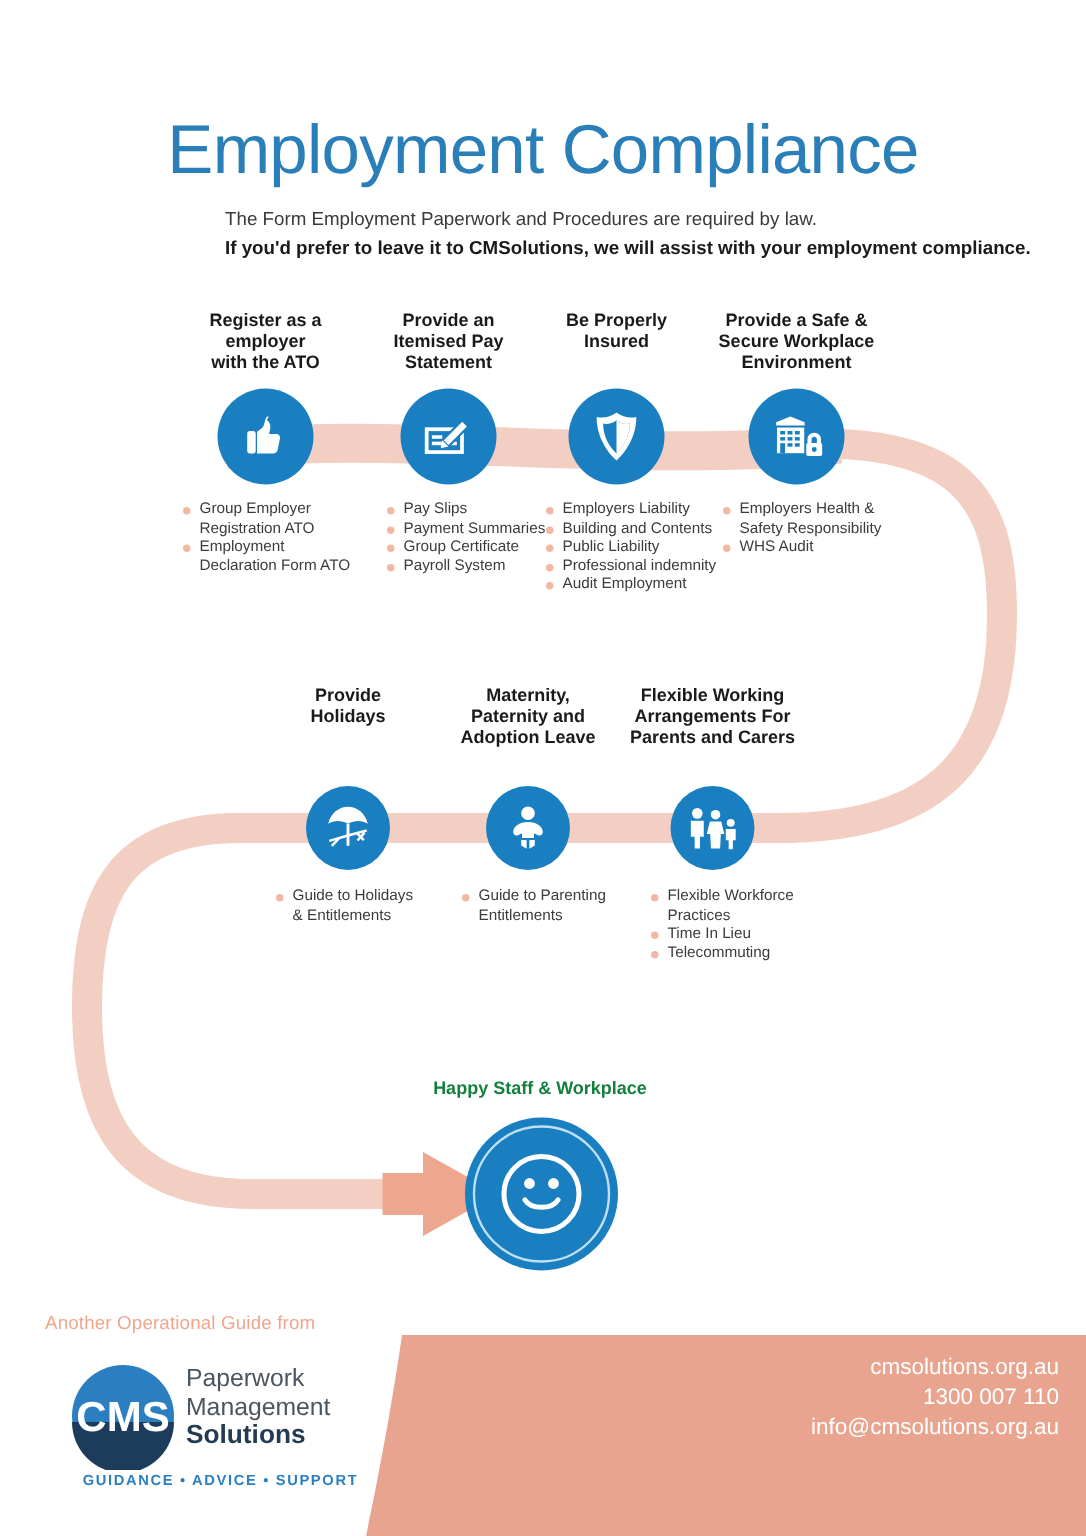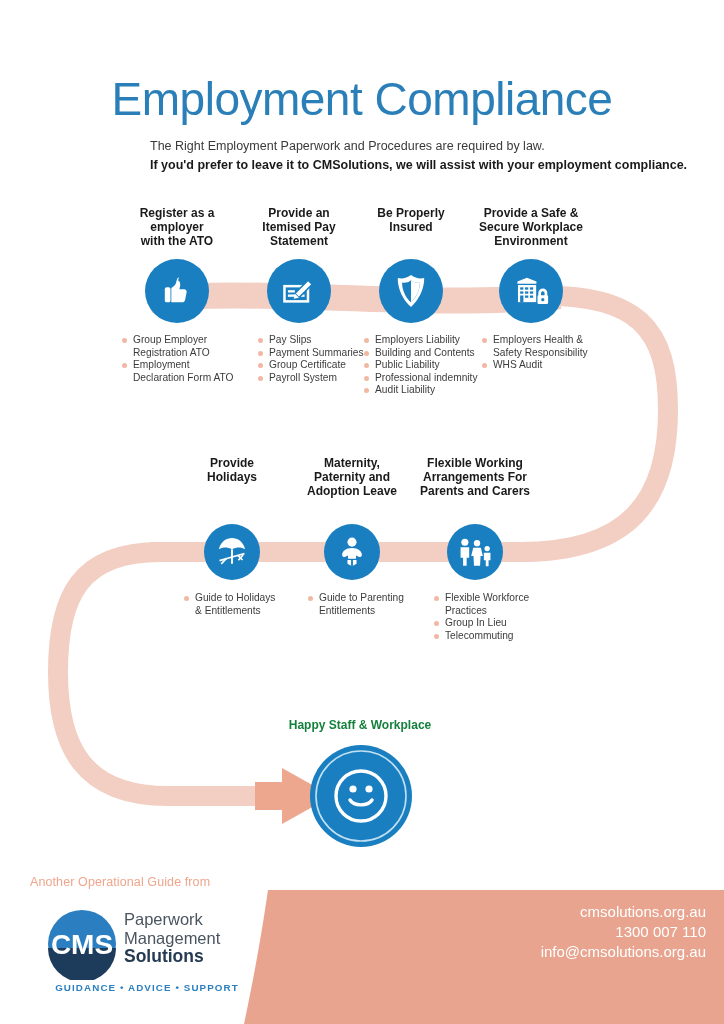--- a/index.html
+++ b/index.html
@@ -105,21 +105,21 @@
 
     <path d="M530,552 L 150,552" stroke="#f2cfc2" stroke-width="20" fill="none"></path>
 
     <path d="M160,552 C 80,552 58,596 58,672 C 58,748 84,796 168,796 L 286,796" stroke="#f2cfc2" stroke-width="20" fill="none"></path>
 
     <polygon points="282,768 282,824 332,796" fill="#eda78f"></polygon>
     <rect x="255" y="782" width="35" height="28" fill="#eda78f"></rect>
   </svg>
 
   <div id="page-title">Employment Compliance</div>
-  <div id="subtitle-1">The Right Employment Paperwork and Procedures are required by law.</div>
+  <div id="subtitle-1">The Form Employment Paperwork and Procedures are required by law.</div>
   <div id="subtitle-2">If you'd prefer to leave it to CMSolutions, we will assist with your employment compliance.</div>
 
   <div class="step" style="left:118px;top:206px;width:118px;">
     <div class="step-title" style="top:0;">Register as a<br>employer<br>with the ATO</div>
     <div class="circle" style="left:27px;top:53px;width:64px;height:64px;">
       <svg width="34" height="34" viewBox="0 0 24 24" fill="#ffffff">
         <path d="M13.5 2.5c-.9 0-1.4.8-1.6 1.6l-.6 2.3c-.2.8-.7 1.5-1.4 2L8 9.8V20h7.6c1 0 1.9-.7 2.1-1.7l1.1-5.4c.2-1.1-.6-2.1-1.7-2.1h-3.4l.5-2.4c.2-1.1.1-2.3-.7-3.4-.2-.3-.5-.5-.9-.5z"></path>
         <rect x="3.4" y="9.4" width="4" height="10.6" rx="1.3"></rect>
       </svg>
     </div>
@@ -155,21 +155,21 @@
         <path d="M12 1.5 C 9 4 5 4.2 2.5 3.6 C 2.5 3.6 1.6 15 12 24.5 C 22.4 15 21.5 3.6 21.5 3.6 C 19 4.2 15 4 12 1.5 Z"></path>
         <path d="M12 5.2 C 10 7 7.2 7.2 5.6 6.8 C 5.6 6.8 5 14.6 12 21.2 C 19 14.6 18.4 6.8 18.4 6.8 C 16.8 7.2 14 7 12 5.2 Z" fill="#1a7fc1"></path>
         <path d="M12 5.2 C 13.6 6.8 16 7.1 18.4 6.8 C 18.4 6.8 19 14.6 12 21.2 Z" fill="#ffffff"></path>
       </svg>
     </div>
     <div class="bullets" style="left:12px;top:128px;width:118px;">
       <div class="bullet">Employers Liability</div>
       <div class="bullet">Building and Contents</div>
       <div class="bullet">Public Liability</div>
       <div class="bullet">Professional indemnity</div>
-      <div class="bullet">Audit Liability</div>
+      <div class="bullet">Audit Employment</div>
     </div>
   </div>
 
   <div class="step" style="left:470px;top:206px;width:122px;">
     <div class="step-title" style="top:0;">Provide a Safe &amp;<br>Secure Workplace<br>Environment</div>
     <div class="circle" style="left:29px;top:53px;width:64px;height:64px;">
       <svg width="38" height="34" viewBox="0 0 28 24" fill="#ffffff">
         <path d="M4 5 L 11 2.2 L 18 5 L 18 6.6 L 4 6.6 Z"></path>
         <rect x="4.4" y="7.6" width="13.4" height="12.6"></rect>
         <rect x="6" y="9.3" width="2.4" height="1.7" fill="#1a7fc1"></rect>
@@ -232,21 +232,21 @@
         <circle cx="7" cy="4.3" r="2.8"></circle>
         <path d="M3.6 8.2 h6.8 v8.4 h-2 v6.2 h-2.8 v-6.2 h-2 z"></path>
         <circle cx="16.6" cy="5" r="2.5"></circle>
         <path d="M13.6 8.6 h6 l1.6 6.6 h-1.8 l-0.4 7.6 h-4.8 l-0.4 -7.6 h-1.8 z"></path>
         <circle cx="24.6" cy="9.3" r="2.1"></circle>
         <path d="M22 12.5 h5.2 v6 h-1.5 v4.7 h-2.2 v-4.7 h-1.5 z"></path>
       </svg>
     </div>
     <div class="bullets" style="left:22px;top:136px;width:110px;">
       <div class="bullet">Flexible Workforce<br>Practices</div>
-      <div class="bullet">Group In Lieu</div>
+      <div class="bullet">Time In Lieu</div>
       <div class="bullet">Telecommuting</div>
     </div>
   </div>
 
   <div id="happy-title">Happy Staff &amp; Workplace</div>
   <div id="happy-circle">
     <svg width="96" height="96" viewBox="0 0 96 96" fill="none">
       <circle cx="48" cy="48" r="45" stroke="#bfe0f2" stroke-width="1.6" fill="none"></circle>
       <circle cx="48" cy="48" r="25" stroke="#ffffff" stroke-width="3.4" fill="none"></circle>
       <circle cx="40" cy="41" r="3.6" fill="#ffffff"></circle>

